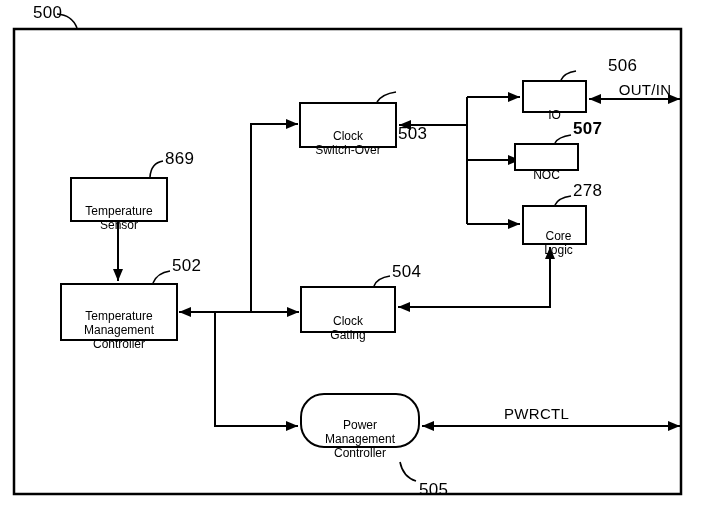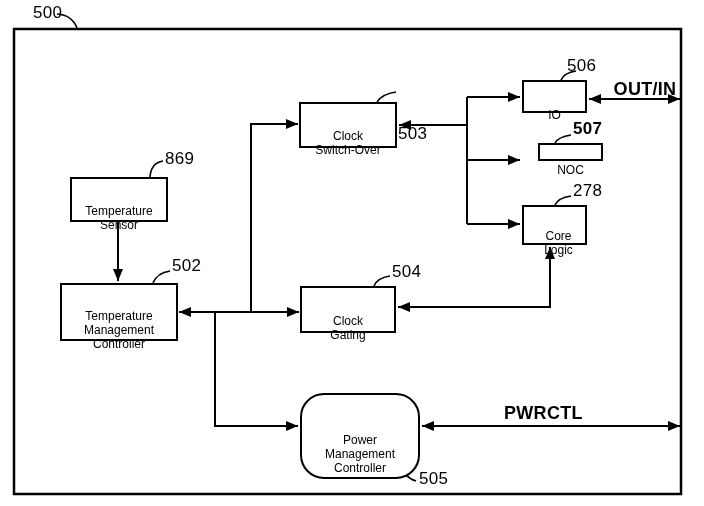--- a/index.html
+++ b/index.html
@@ -20,22 +20,22 @@
   }
   .node-label {
     white-space:pre-line; text-align:center;
     font-size:12px; line-height:14px;margin-top:36px;
   }
   .ref {
     position:absolute; font-size:17px; line-height:13px;
     letter-spacing:0.3px;
   }
   .sig {
-    position:absolute; font-size:18px; line-height:13px;
-    text-align:center; letter-spacing:0.3px;font-weight:bold;
+    position:absolute; font-size:15px; line-height:13px;
+    text-align:center; letter-spacing:0.3px;
   }
 </style>
 </head>
 <body>
 
 <div class="stage">
 
   <svg class="wire-layer" viewBox="0 0 704 506" xmlns="http://www.w3.org/2000/svg">
     <defs>
       <marker id="ah" markerUnits="userSpaceOnUse" markerWidth="14" markerHeight="10" viewBox="0 0 12 10" refX="12" refY="5" orient="auto-start-reverse">
@@ -83,45 +83,45 @@
   <div class="node" style="left:299px; top:102px; width:98px; height:46px;">
     <span class="node-label">Clock
 Switch-Over</span>
   </div>
 
   <div class="node" style="left:300px; top:286px; width:96px; height:47px;">
     <span class="node-label">Clock
 Gating</span>
   </div>
 
-  <div class="node" style="left:300px; top:393px; width:120px; height:86px;border-radius:24px;">
+  <div class="node" style="left:300px; top:393px; width:120px; height:55px;border-radius:24px;">
     <span class="node-label">Power
 Management
 Controller</span>
   </div>
 
   <div class="node" style="left:522px; top:80px; width:65px; height:33px;">
     <span class="node-label">IO</span>
   </div>
 
-  <div class="node" style="left:538px; top:143px; width:65px; height:18px;">
+  <div class="node" style="left:514px; top:143px; width:65px; height:28px;">
     <span class="node-label">NOC</span>
   </div>
 
   <div class="node" style="left:522px; top:205px; width:65px; height:40px;padding-left:8px;">
     <span class="node-label">Core
 Logic</span>
   </div>
 
   <div class="ref" style="left:33px; top:6px;">500</div>
   <div class="ref" style="left:165px; top:152px;">869</div>
   <div class="ref" style="left:172px; top:259px;">502</div>
   <div class="ref" style="left:398px; top:83px;margin-top:44px;">503</div>
   <div class="ref" style="left:392px; top:265px;">504</div>
-  <div class="ref" style="left:419px; top:472px;">505</div>
-  <div class="ref" style="left:567px; top:59px;">506</div>
+  <div class="ref" style="left:419px; top:483px;">505</div>
+  <div class="ref" style="left:608px; top:59px;">506</div>
   <div class="ref" style="left:573px; top:122px;font-weight:bold;">507</div>
   <div class="ref" style="left:573px; top:184px;">278</div>
 
   <div class="sig" style="left:613px; top:83px; width:64px;">OUT/IN</div>
   <div class="sig" style="left:504px; top:407px; width:64px;text-align:center;">PWRCTL</div>
 
 </div>
 
 </body></html>

